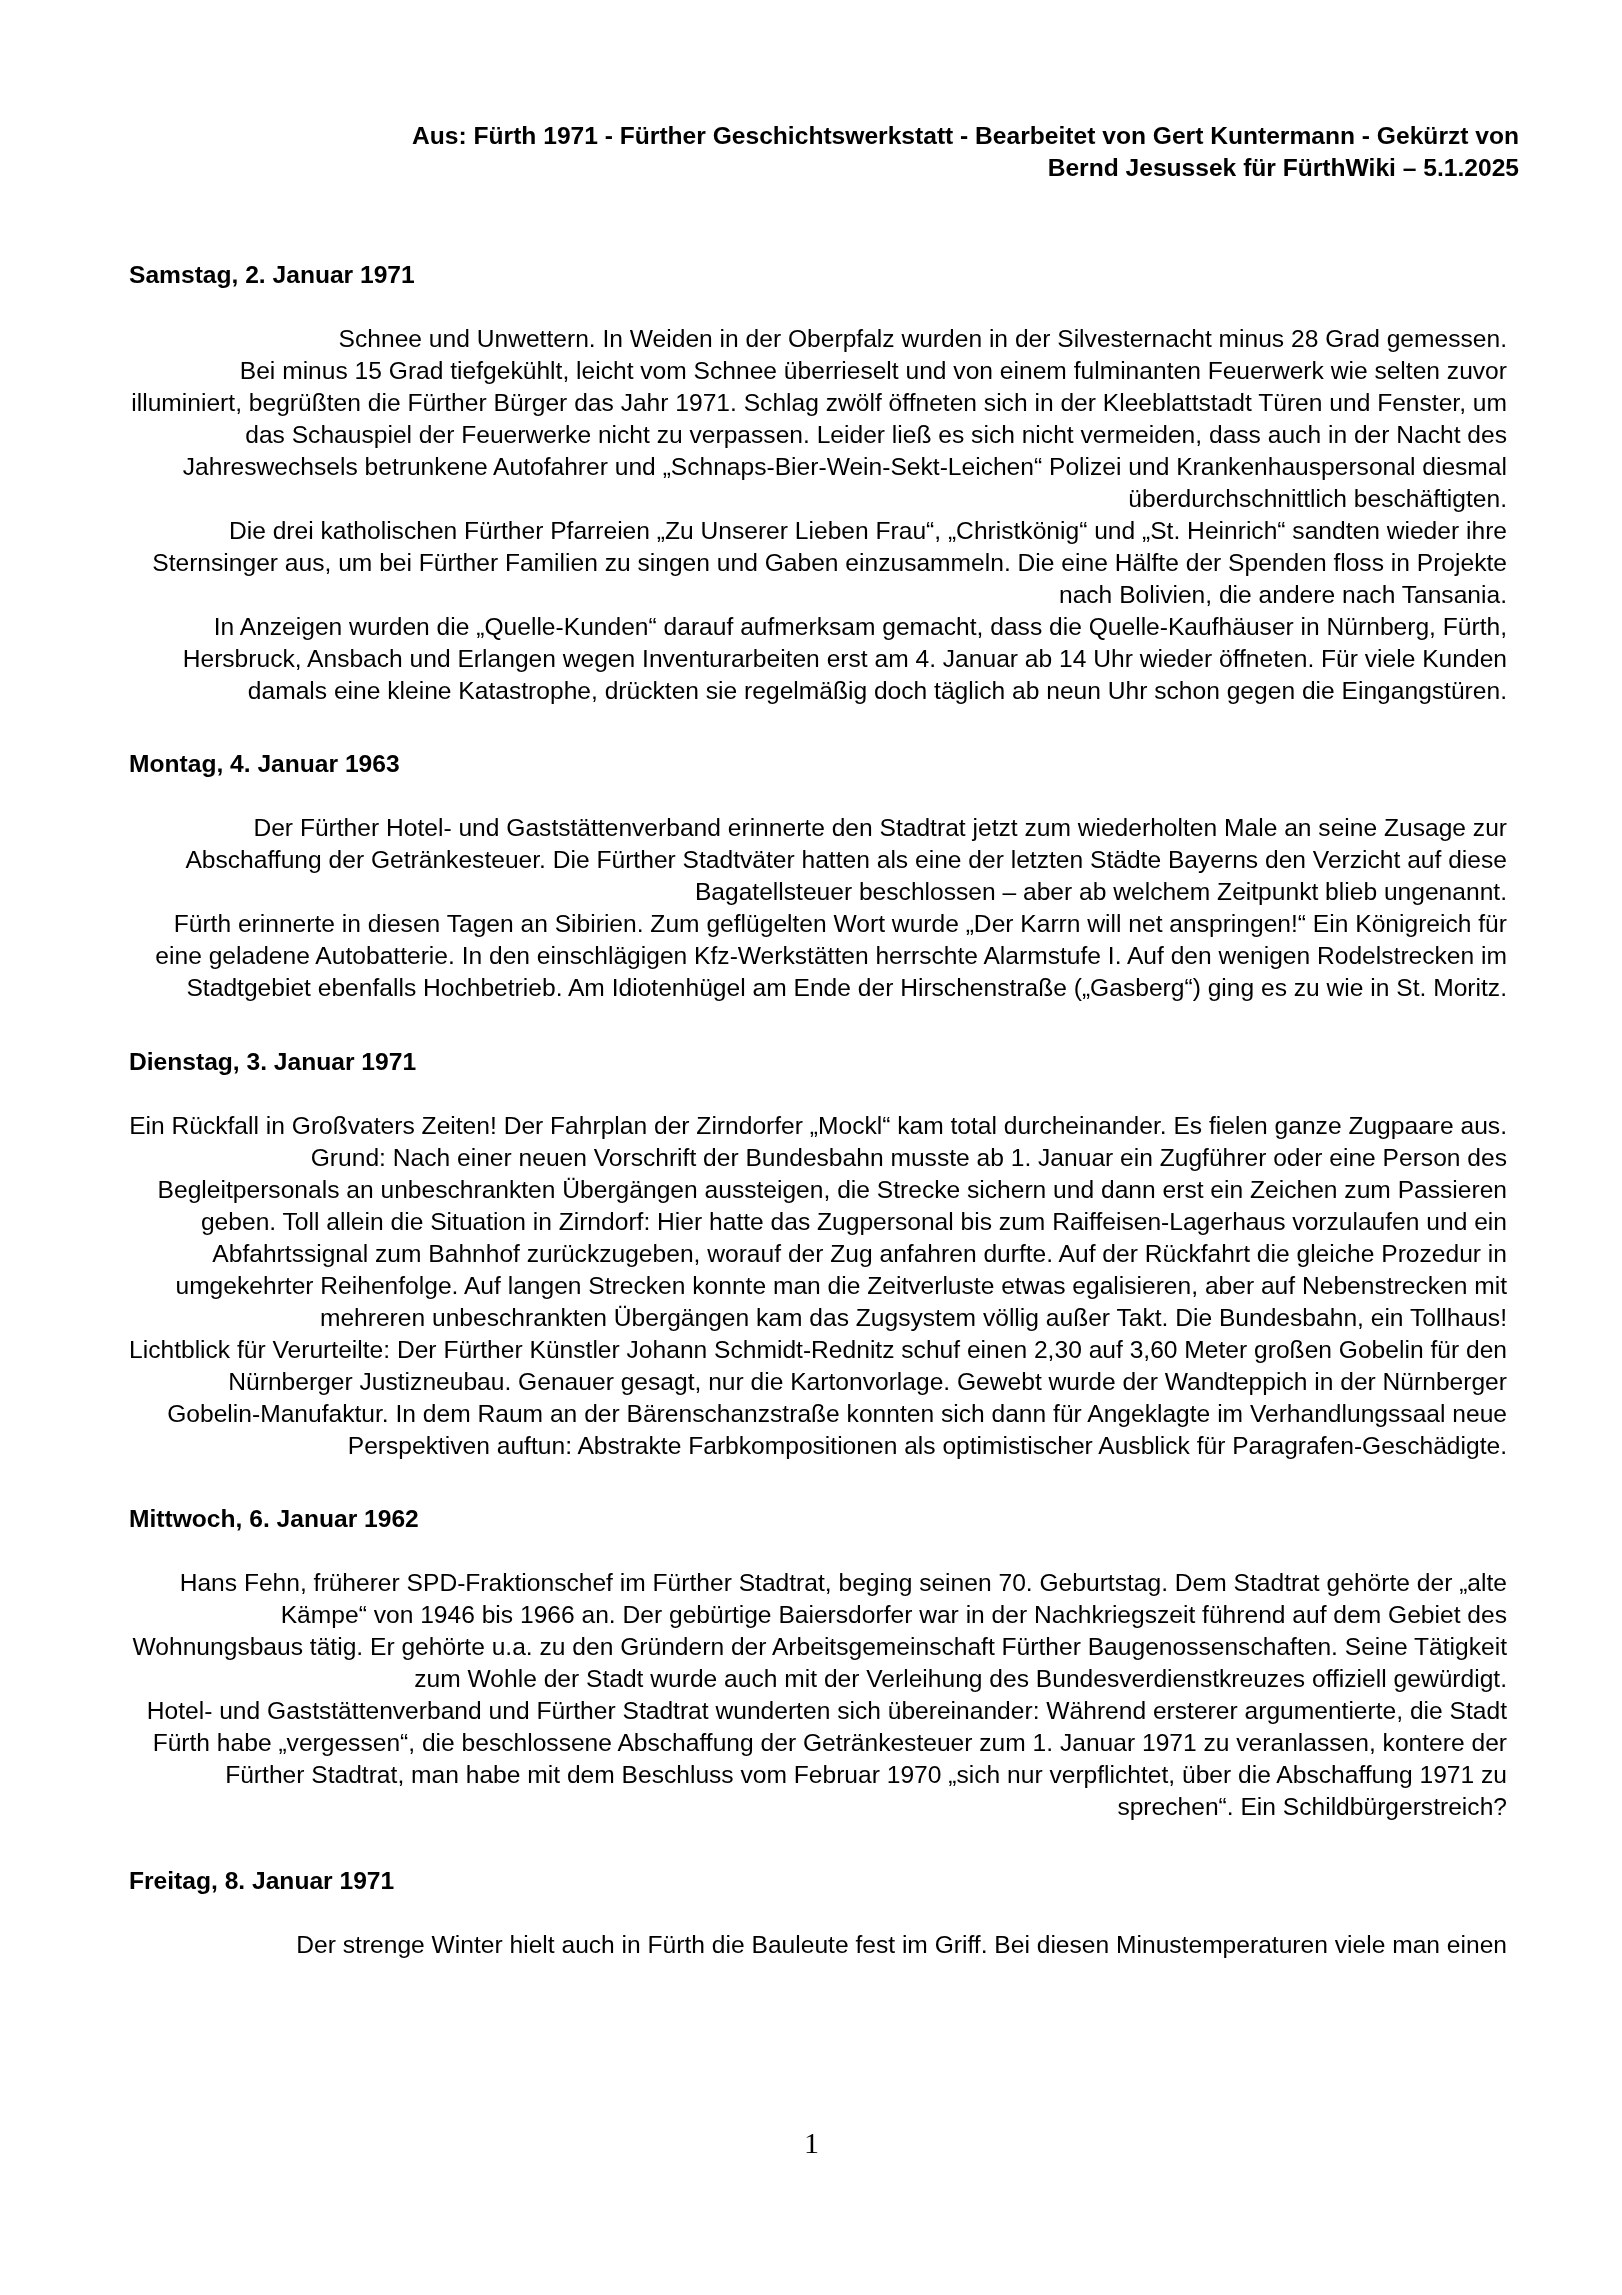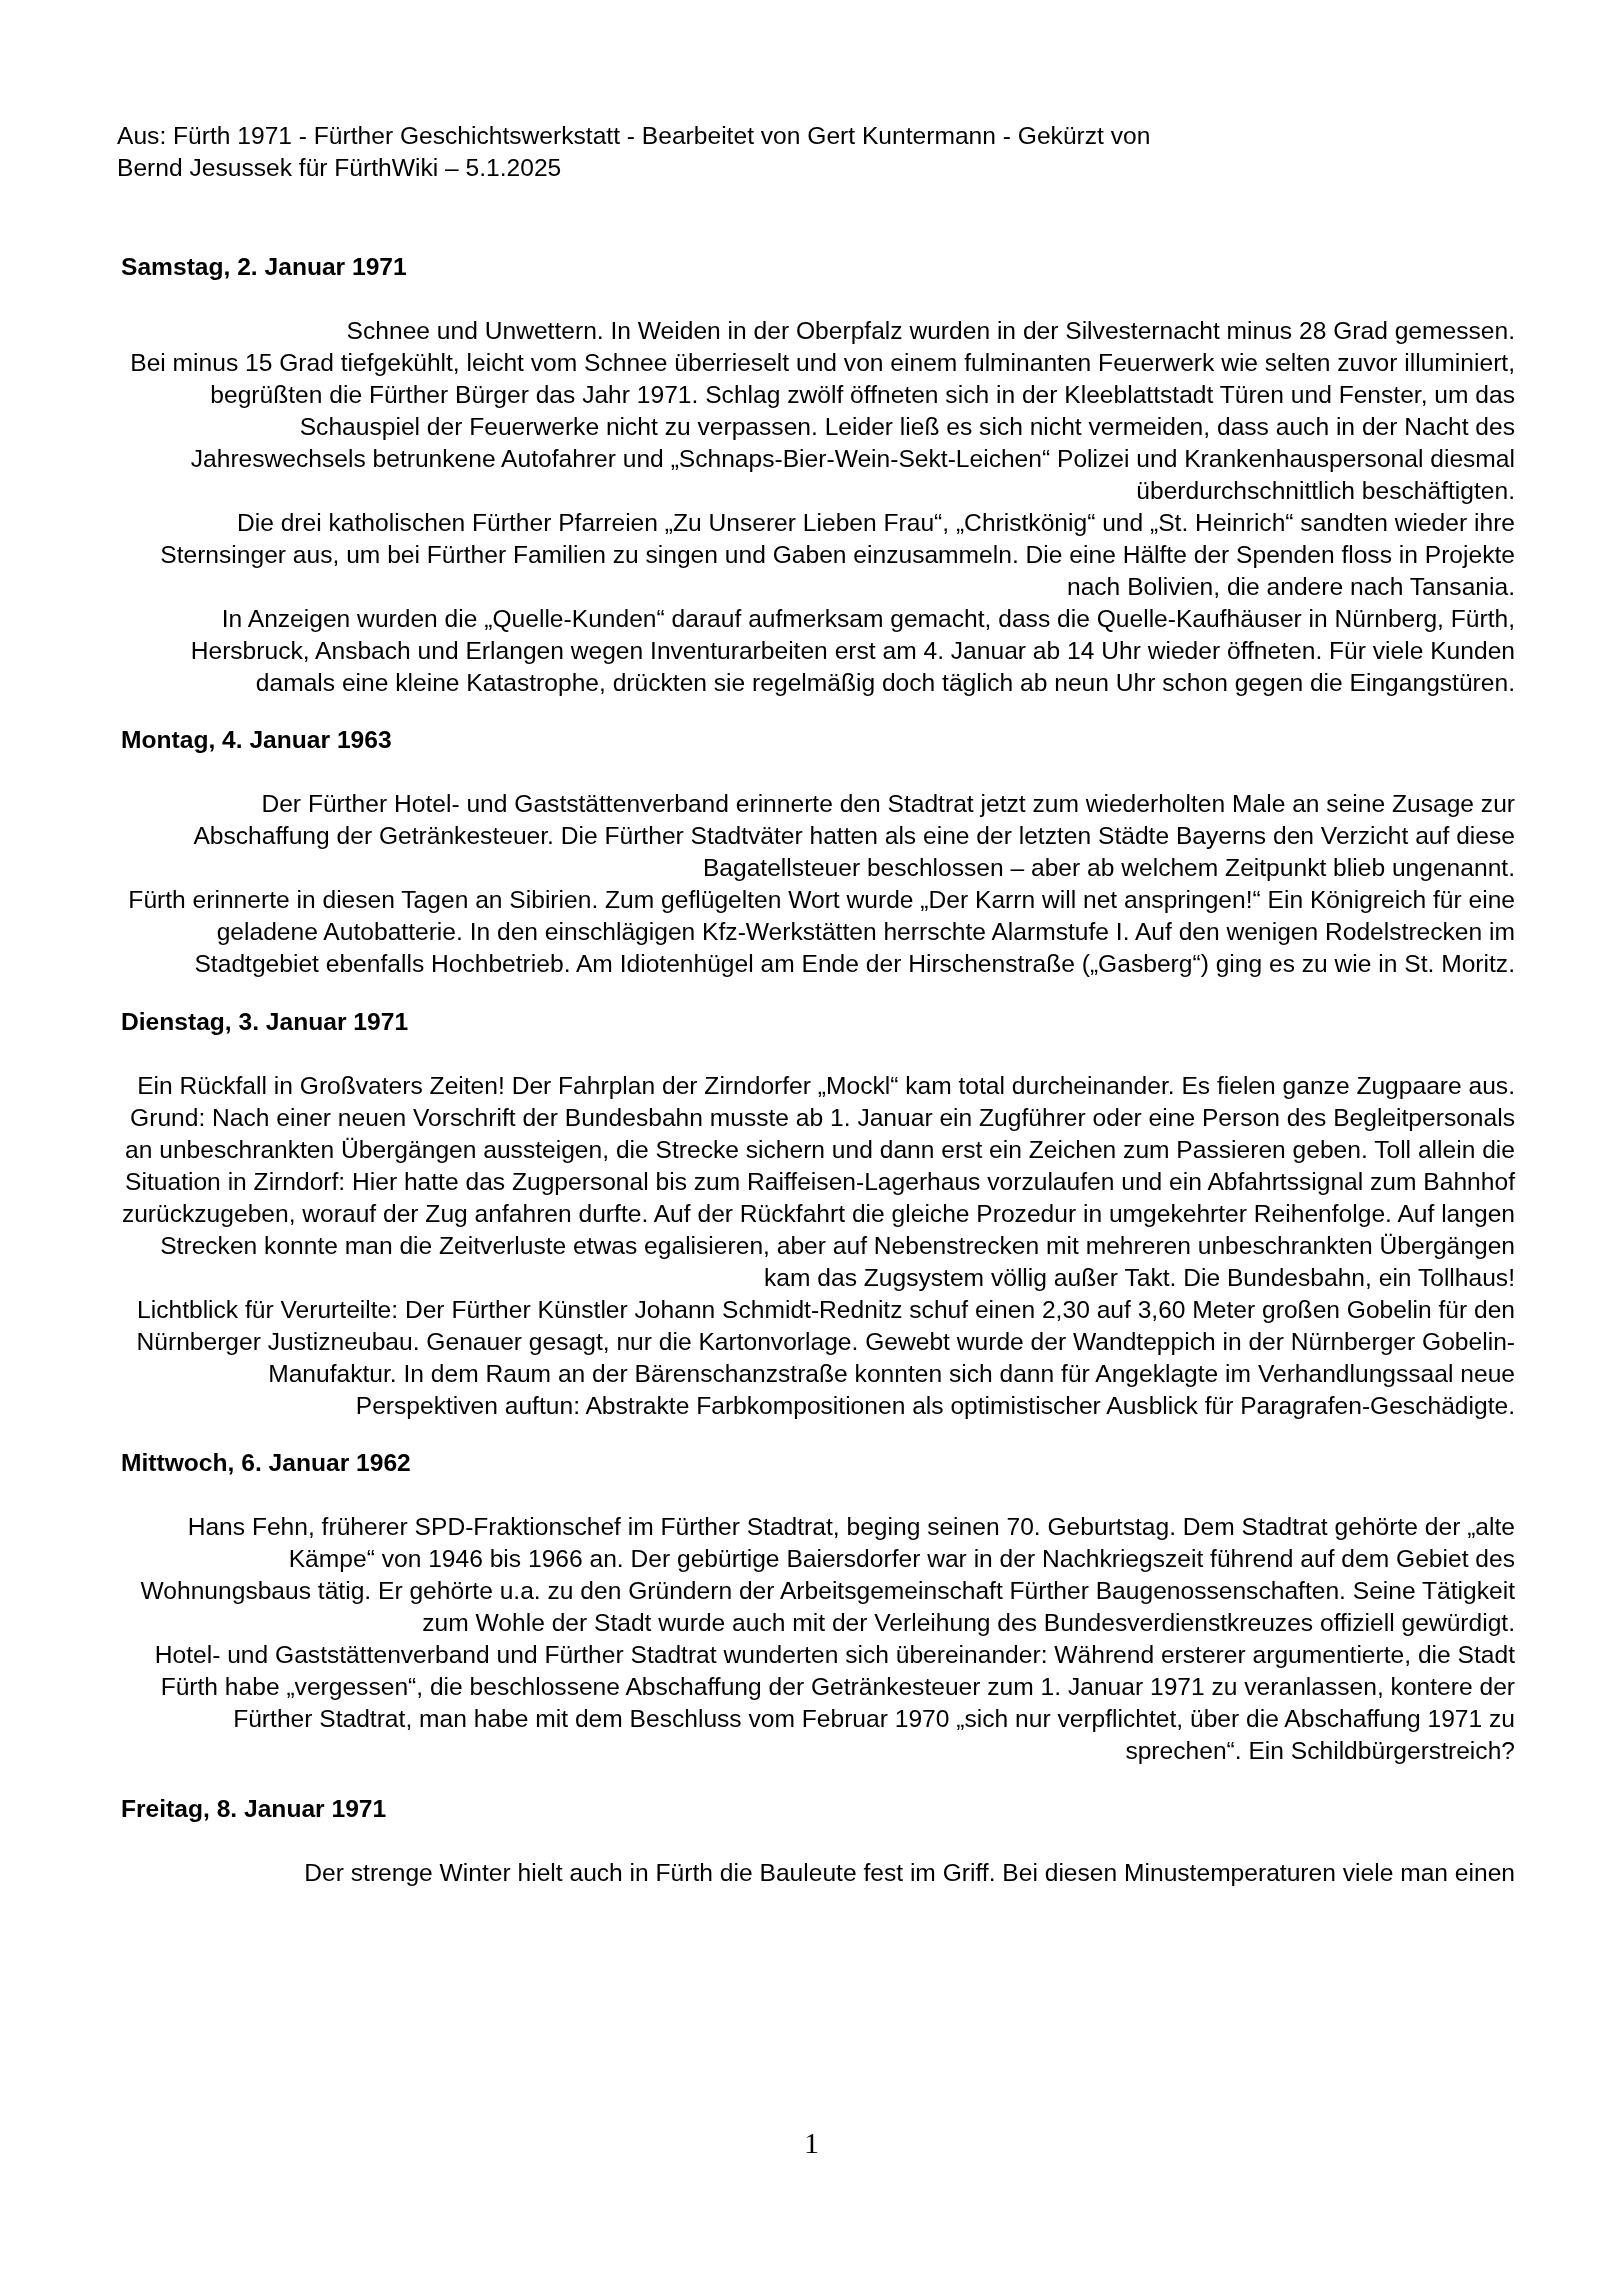--- a/index.html
+++ b/index.html
@@ -15,27 +15,28 @@
       color: #000000;
       font-family: "Liberation Sans", "DejaVu Sans", sans-serif;
     }
     .page {
       position: absolute;
       left: 117px;
       top: 120px;
       width: 1402px;
     }
     .header {
-      font-weight: normal;
+      font-weight: bold;
       font-size: 24.6px;
       line-height: 32px;
       margin: 0;
+      text-align: right;
     }
     .entry {
-      margin: 4px;
+      margin: 12px;
     }
     .entry-date {
       font-weight: bold;
       font-size: 24.6px;
       line-height: 32px;
       margin: 0;
     }
     .entry-body {
       font-size: 24.6px;
       line-height: 32px;

